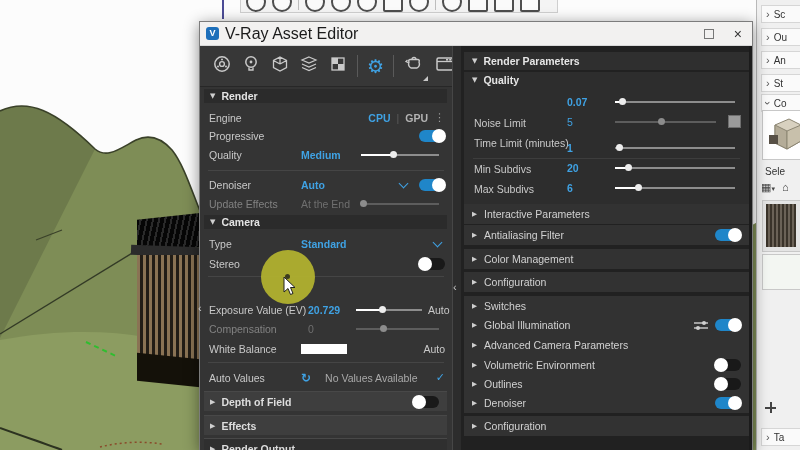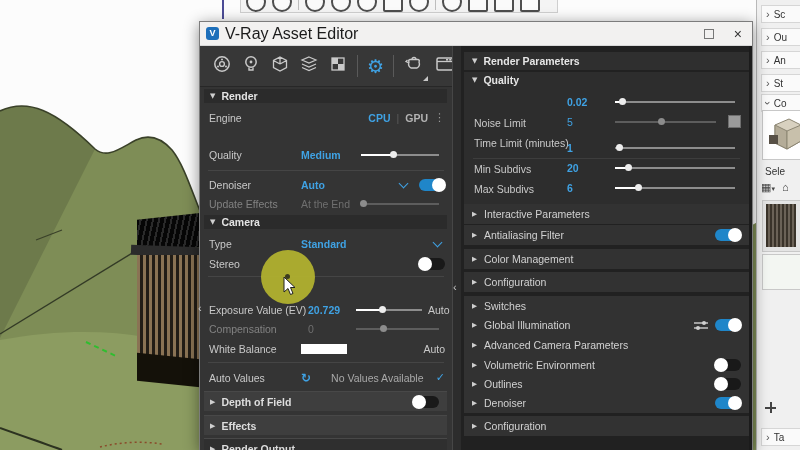--- a/index.html
+++ b/index.html
@@ -234,20 +234,26 @@
         </div>
 
         <div class="lrow" style="top:62px">
           <span class="lab">Engine</span>
           <span class="mr-auto" style="color:#3fa2e4;font-weight:bold">CPU</span>
           <span style="color:#5c5c5c;margin:0 6px">|</span>
           <span style="color:#b4b4b4;font-weight:bold">GPU</span>
           <span class="kebab">⋮</span>
         </div>
 
+        <div class="lrow" style="top:80px">
+          <span class="lab">Progressive</span>
+          <span class="tg on mr-auto">
+              <i></i>
+            </span>
+        </div>
 
         <div class="lrow" style="top:99px">
           <span class="lab">Quality</span>
           <span class="val" style="font-weight:bold">Medium</span>
           <span class="sl">
               <i class="fillw" style="left:0;width:41%"></i>
               <i class="kn" style="left:41%"></i>
             </span>
         </div>
 
@@ -313,21 +319,21 @@
           <span class="lab">White Balance</span>
           <span class="swatch"></span>
           <span class="mr-auto">Auto</span>
         </div>
 
         <div class="ldiv" style="top:316px"></div>
 
         <div class="lrow" style="top:322px">
           <span class="lab">Auto Values</span>
           <span class="refresh">↻</span>
-          <span style="color:#a9a9a9;margin-left:20px">No Values Available</span>
+          <span style="color:#a9a9a9;margin-left:14px">No Values Available</span>
           <span class="checkm mr-auto">✓</span>
         </div>
 
         <div class="bar" style="top:345px">
           <span class="tri">▶</span>
           <span>Depth of Field</span>
           <span class="tg mr-auto" style="margin-right:8px">
               <i></i>
             </span>
         </div>
@@ -353,21 +359,21 @@
           <span>Render Parameters</span>
         </div>
         <div class="qcard"></div>
         <div class="rsub">
           <span class="tri">▼</span>
           <span>Quality</span>
         </div>
 
         <div class="rrow" style="top:46px">
           <span class="rlab">Noise Limit</span>
-          <span class="rval" style="font-weight:bold">0.02</span>
+          <span class="rval" style="font-weight:bold">0.07</span>
           <span class="sl">
               <i class="fillw" style="left:0;width:6%"></i>
               <i class="kn" style="left:6%"></i>
             </span>
         </div>
         <div class="rrow dis" style="top:66px">
           <span class="rlab">Time Limit (minutes)</span>
           <span class="rval valdis">5</span>
           <span class="sl dis">
               <i class="kn" style="left:46%"></i>

